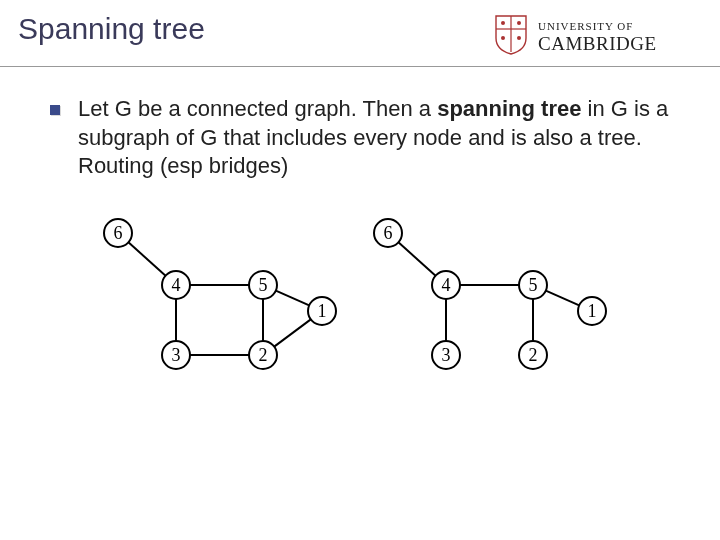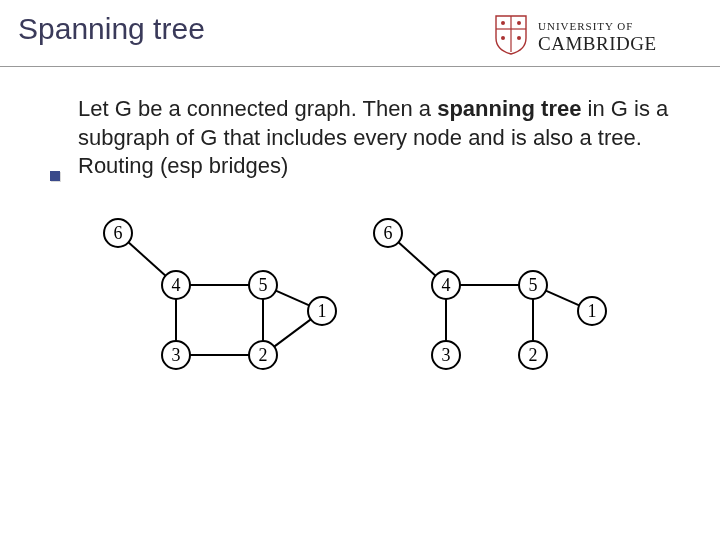--- a/index.html
+++ b/index.html
@@ -27,21 +27,21 @@
   }
   .logo {
     padding-top: 2px;
     text-align: center;
   }
   .content {
     padding: 28px 50px 0 50px;
   }
   .bullet-item {
     display: flex;
-    align-items: flex-end;
+    align-items: flex-start;
     gap: 18px;
   }
   .bullet {
     width: 10px;
     height: 10px;
     background: #3a4a8a;
     margin-top: 10px;
     flex: 0 0 auto;
     box-shadow: 1px 1px 0 rgba(0,0,0,0.15);
   }

